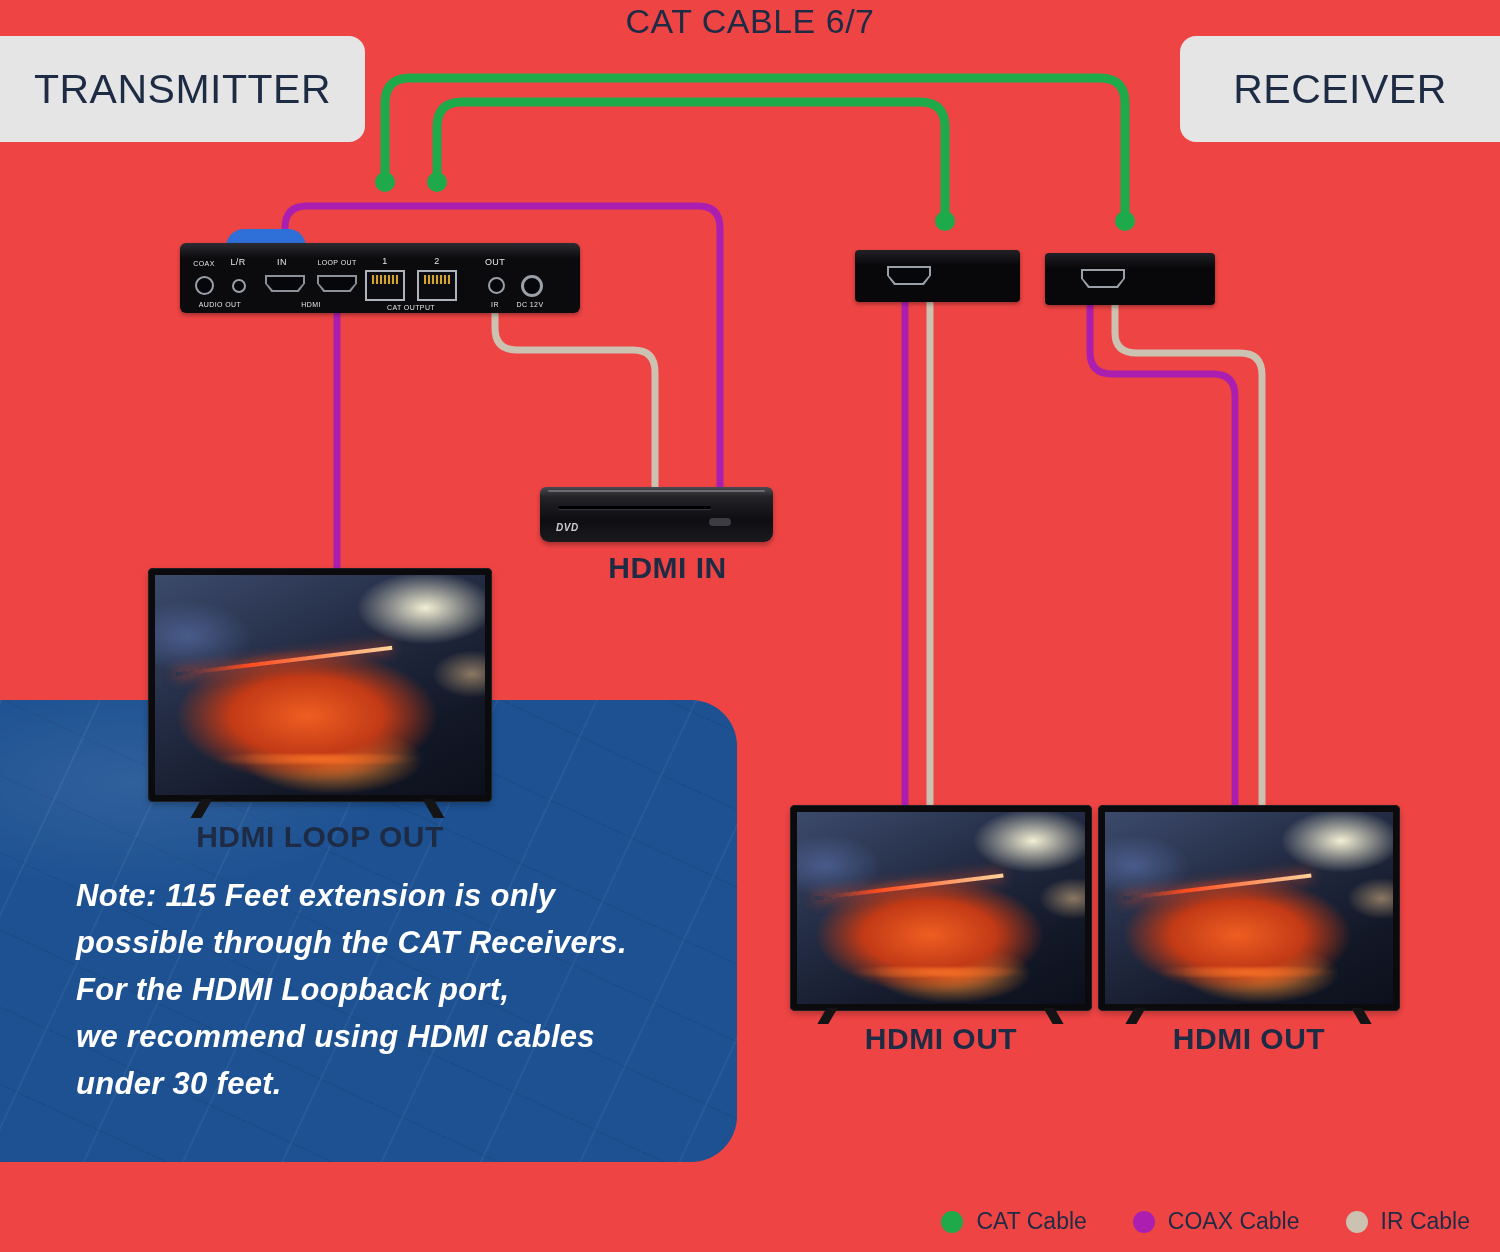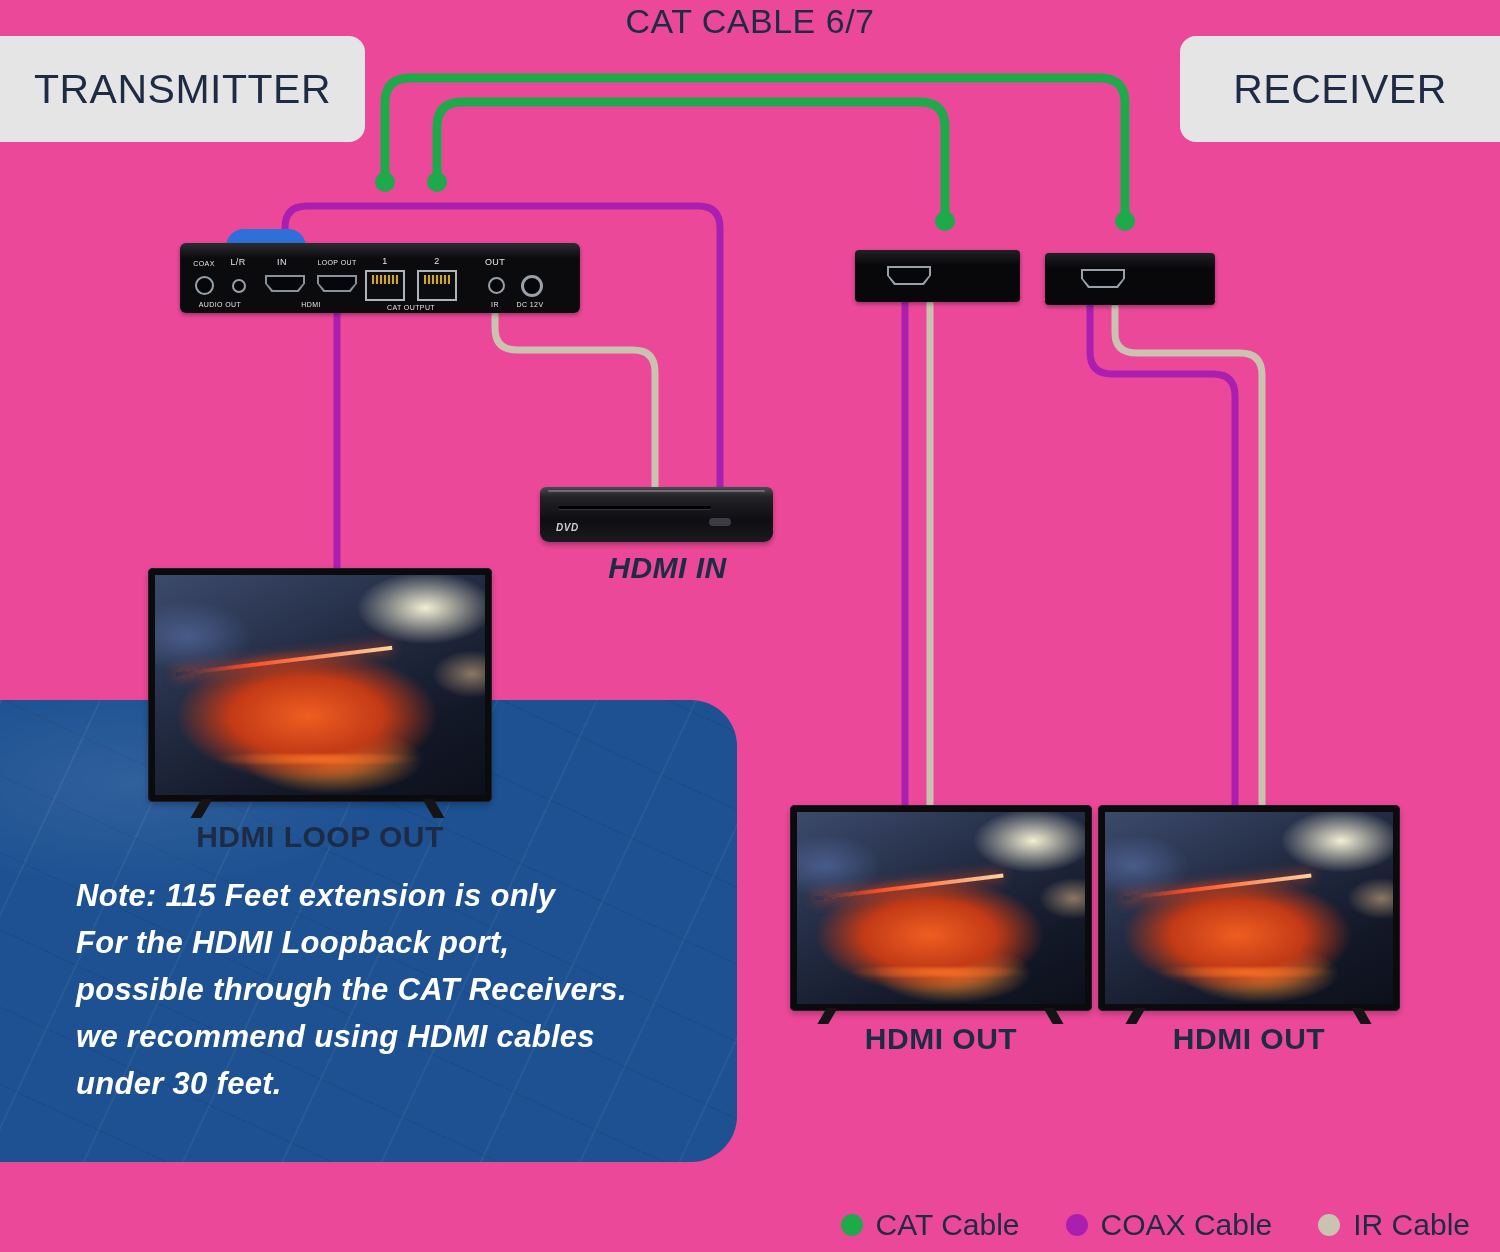--- a/index.html
+++ b/index.html
@@ -1,21 +1,21 @@
 <!DOCTYPE html>
 <html style="--cat: #1ea94b; --hdmi: #ab1fb0; --ir: #cbc2b1; --text: #1e2b45; --label_bg: #e5e5e5; --note_bg: #1d5192;"><head>
 <meta charset="utf-8">
 <style>
   :root{
     --cat:#1ea94b; --hdmi:#ab1fb0; --ir:#cbc2b1;
     --text:#1e2b45; --label_bg:#e5e5e5; --note_bg:#1d5192;
   }
   html,body{margin:0;padding:0;background:#fff;}
   #canvas{
-    position:relative;width:1500px;height:1252px;overflow:hidden;background:#ec4899;
+    position:relative;width:1500px;height:1252px;overflow:hidden;background:#ef4444;
     font-family:"Liberation Sans",sans-serif;color:var(--text);
   }
   
   #title{position:absolute;top:2px;left:0;width:100%;text-align:center;
     font-size:34px;font-weight:500;letter-spacing:.5px;z-index:4;}
   .pill{position:absolute;background:var(--label_bg);display:flex;align-items:center;
     justify-content:center;font-size:41px;font-weight:500;letter-spacing:.5px;z-index:4;}
   #tx-pill{left:0;top:36px;width:365px;height:106px;border-radius:0 16px 16px 0;}
   #rx-pill{right:0;top:36px;width:320px;height:106px;border-radius:16px 0 0 16px;}
   
@@ -93,21 +93,21 @@
     background:var(--note_bg);border-radius:0 46px 46px 0;}
   #note-box::before{content:'';position:absolute;inset:0;border-radius:inherit;
     background:
       radial-gradient(60% 40% at 18% 18%, rgba(255,255,255,.09), rgba(255,255,255,0) 60%),
       repeating-linear-gradient(115deg, rgba(255,255,255,.05) 0 2px, rgba(255,255,255,0) 2px 90px),
       repeating-linear-gradient(25deg, rgba(0,0,0,.07) 0 1px, rgba(0,0,0,0) 1px 70px);}
   #note{position:absolute;left:76px;top:872px;z-index:4;color:#ffffff;
     font-style:italic;font-weight:700;font-size:31px;line-height:1.52;letter-spacing:.3px;}
   
   #legend{position:absolute;top:1208px;right:30px;display:flex;align-items:center;z-index:4;
-    font-size:30px;font-weight:500;color:var(--text);}
+    font-size:23px;font-weight:500;color:var(--text);}
   .legend-item{display:flex;align-items:center;gap:13px;margin-left:46px;}
   .ldot{width:22px;height:22px;border-radius:50%;}
   .ldot.cat{background:var(--cat);} .ldot.hdmi{background:var(--hdmi);} .ldot.ir{background:var(--ir);}
 </style>
 </head>
 <body>
 
 <div id="canvas">
 
   <div id="title">CAT CABLE 6/7</div>
@@ -167,33 +167,33 @@
   </div>
   <div id="rx2" class="receiver">
     <span class="rx-hdmi" style="left:36px;"></span>
   </div>
 
   <div id="dvd">
     <span class="dvd-tray"></span>
     <span class="dvd-btn"></span>
     <span class="dvd-logo">DVD</span>
   </div>
-  <div class="cap" style="left:540px;top:551px;width:255px;font-style:italic;">HDMI IN</div>
+  <div class="cap" style="left:540px;top:551px;width:255px;">HDMI IN</div>
 
   <div id="tv-left" class="tv">
     <div class="screen"></div>
   </div>
   <span class="leg" style="left:196px;top:799px;height:19px;transform:skewX(-30deg);"></span>
   <span class="leg" style="left:428px;top:799px;height:19px;transform:skewX(30deg);"></span>
   <div class="cap" style="left:128px;top:820px;width:384px;">HDMI LOOP OUT</div>
 
   <div id="note">
     <div>Note: 115 Feet extension is only</div>
+    <div>possible through the CAT Receivers.</div>
     <div>For the HDMI Loopback port,</div>
-    <div>possible through the CAT Receivers.</div>
     <div>we recommend using HDMI cables</div>
     <div>under 30 feet.</div>
   </div>
 
   <div id="tv1" class="tv">
     <div class="screen"></div>
   </div>
   <span class="leg" style="left:822px;top:1008px;height:16px;transform:skewX(-30deg);"></span>
   <span class="leg" style="left:1048px;top:1008px;height:16px;transform:skewX(30deg);"></span>
   <div class="cap" style="left:790px;top:1022px;width:302px;">HDMI OUT</div>

